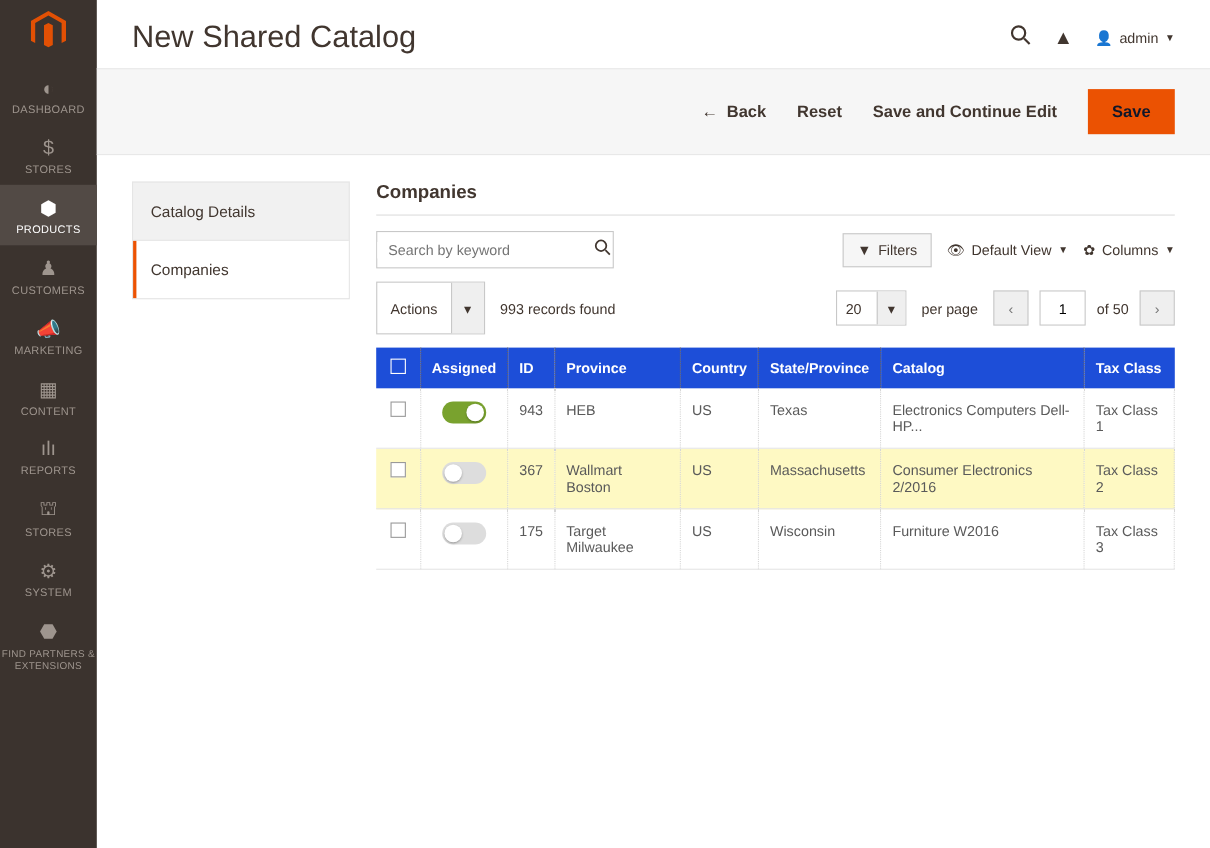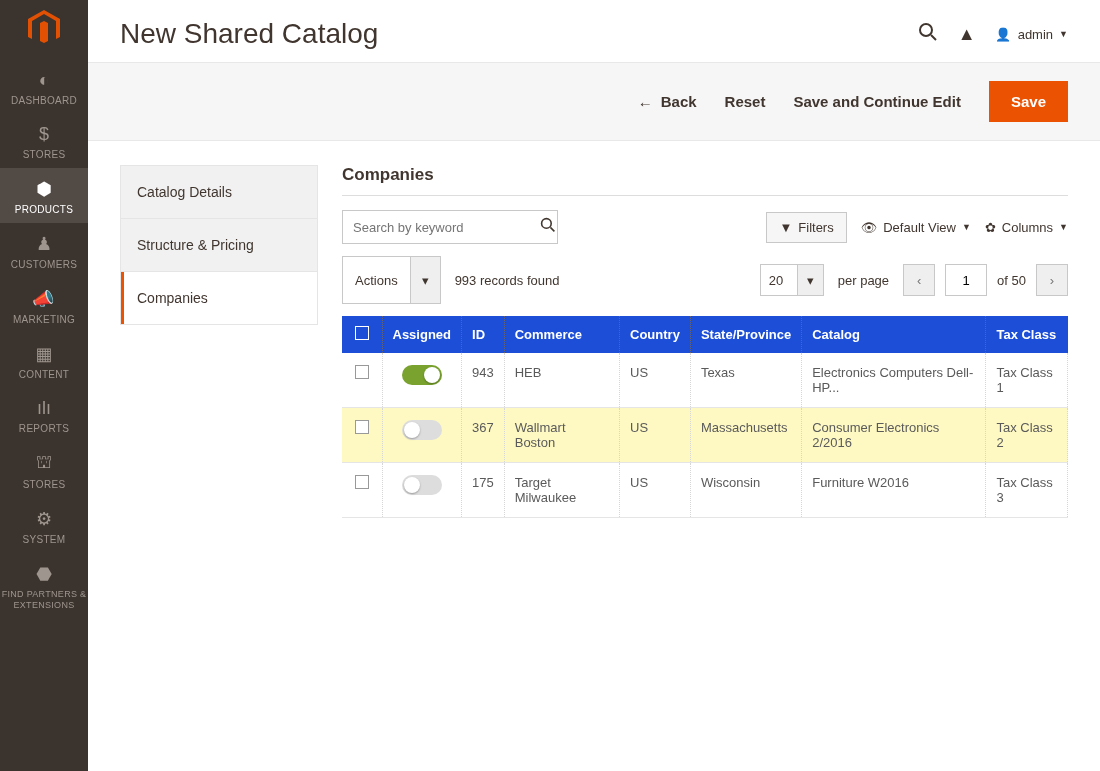--- a/index.html
+++ b/index.html
@@ -19,21 +19,21 @@
 .topbar{display:flex;align-items:center;padding:18px 32px 12px;}
 .page-title{font-size:28px;font-weight:400;color:#41362f;flex:1;}
 .top-icons{display:flex;align-items:center;gap:20px;color:#41362f;}
 .top-icons .ic{font-size:18px;cursor:pointer;}
 .user{display:flex;align-items:center;gap:6px;cursor:pointer;font-size:13px;}
 
 
 .actionbar{background:#f6f6f6;border-top:1px solid #e8e8e8;border-bottom:1px solid #e8e8e8;padding:18px 32px;display:flex;justify-content:flex-end;align-items:center;gap:28px;margin:0 0 0 0;}
 .actionbar .lnk{font-size:15px;color:#41362f;cursor:pointer;font-weight:600;}
 .actionbar .back{display:flex;align-items:center;gap:8px;}
-.save-btn{background:#eb5202;color:#ffffff;padding:12px 22px;font-size:15px;font-weight:600;cursor:pointer;}
+.save-btn{background:#eb5202;color:#0f172a;padding:12px 22px;font-size:15px;font-weight:600;cursor:pointer;}
 
 
 .content{display:flex;padding:24px 32px;gap:24px;flex:1;min-height:0;}
 .tabs{width:198px;background:#f1f1f1;border:1px solid #e5e5e5;align-self:flex-start;}
 .tab{padding:18px 16px;color:#41362f;font-size:14px;cursor:pointer;border-bottom:1px solid #e5e5e5;}
 .tab:last-child{border-bottom:none;}
 .tab.active{background:#fff;border-left:3px solid #eb5202;padding-left:13px;}
 
 .panel{flex:1;min-width:0;}
 .panel h2{font-size:17px;font-weight:700;color:#41362f;margin-bottom:10px;}
@@ -164,21 +164,20 @@
           <span>Back</span>
         </div>
       <div class="lnk">Reset</div>
       <div class="lnk">Save and Continue Edit</div>
       <div class="save-btn">Save</div>
     </div>
 
     <div class="content">
       <div class="tabs">
         <div class="tab">Catalog Details</div>
-        <div class="tab">Structure &amp; Pricing</div>
         <div class="tab active">Companies</div>
       </div>
 
       <div class="panel">
         <h2>Companies</h2>
         <hr class="hr">
 
         <div class="toolrow">
           <div class="search-wrap">
             <input type="text" placeholder="Search by keyword" style="">
@@ -225,21 +224,21 @@
             <div class="pgbtn">›</div>
           </div>
         </div>
 
         <table>
           <thead>
             <tr>
               <th style="width:40px;text-align:center;"><span class="hcb"></span></th>
               <th>Assigned</th>
               <th>ID</th>
-              <th>Commerce</th>
+              <th>Province</th>
               <th>Country</th>
               <th>State/Province</th>
               <th>Catalog</th>
               <th>Tax Class</th>
             </tr>
           </thead>
           <tbody>
             <tr>
               <td style="text-align:center;"><span class="cb"></span></td>
               <td style="text-align:center;"><span class="toggle on"></span></td>

